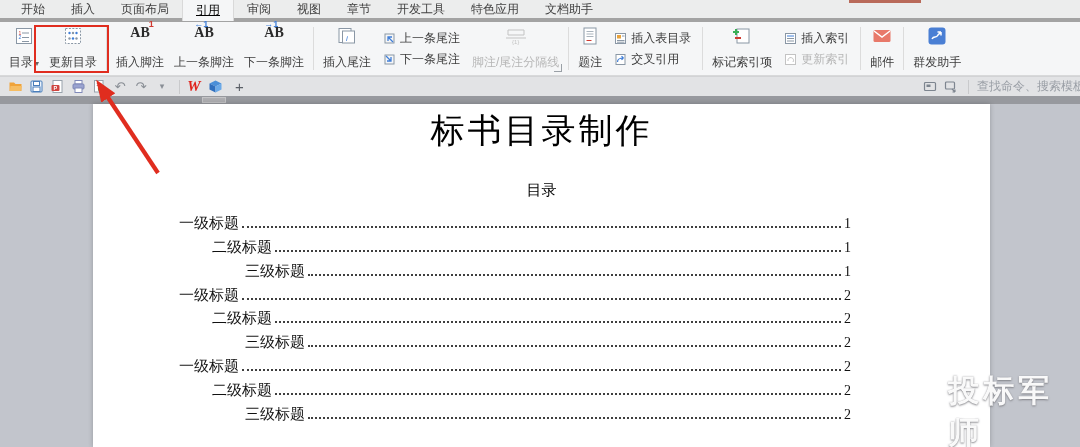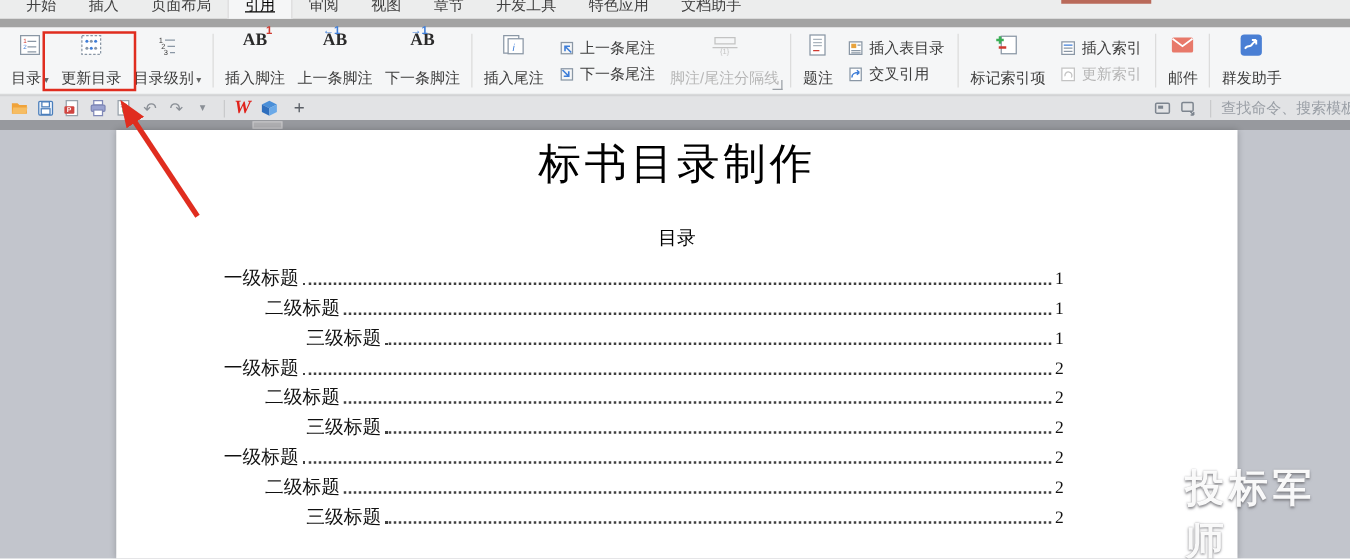--- a/index.html
+++ b/index.html
@@ -2,21 +2,21 @@
 <html><head>
 <meta charset="utf-8">
 <style>
   * { margin:0; padding:0; box-sizing:border-box; }
   html,body { width:1080px; height:447px; overflow:hidden; }
   body { font-family:"Liberation Sans","DejaVu Sans",sans-serif; }
   .app { position:relative; width:1080px; height:447px; background:#f5f6f7; overflow:hidden; }
 
   
   .tabbar { position:absolute; left:0; top:0; width:1080px; height:22px;
-            background:#eceded; border-bottom:7px solid #a3a3a3; display:flex; align-items:flex-end; padding-left:8px; }
+            background:#eceded; border-bottom:4px solid #a3a3a3; display:flex; align-items:center; padding-left:8px; }
   .mtab { font-size:12px; color:#3f3f3f; line-height:22px; padding:0 13px; cursor:default; white-space:nowrap; }
   .mtab.active { background:#f5f6f7; border:1px solid #d9d9d9; border-bottom:none; color:#000000;text-decoration:underline; }
   .redbar-top { position:absolute; left:849px; top:0; width:72px; height:3px; background:#b96a5a; }
 
   
   .ribbon { position:absolute; left:0; top:22px; width:1080px; height:54px; background:#f5f6f7;
             border-bottom:1px solid #d8d9da; display:flex; align-items:stretch; padding:2px 0 2px 4px; }
   .rgroup { display:flex; align-items:stretch; position:relative; }
   .vsep { width:1px; background:#dcdcdc; margin:3px 4px; }
   .bigbtn { display:flex; flex-direction:column; align-items:center; justify-content:flex-start;
@@ -120,33 +120,20 @@
               <circle cx="6.5" cy="7" r="1.2" fill="#3f7ed8"></circle>
               <circle cx="10" cy="7" r="1.2" fill="#8a97a5"></circle>
               <circle cx="13.5" cy="7" r="1.2" fill="#3f7ed8"></circle>
               <circle cx="6.5" cy="12.5" r="1.2" fill="#8a97a5"></circle>
               <circle cx="10" cy="12.5" r="1.2" fill="#3f7ed8"></circle>
               <circle cx="13.5" cy="12.5" r="1.2" fill="#8a97a5"></circle>
             </svg>
         </div>
         <div class="rlabel"><span>更新目录</span></div>
       </div>
-      <div class="bigbtn">
-        <div class="ricon">
-          <svg width="20" height="20" viewBox="0 0 20 20">
-              <text x="3" y="8" font-size="6" fill="#3c3c3c">1</text>
-              <line x1="8" y1="6" x2="16" y2="6" stroke="#8a97a5"></line>
-              <text x="5" y="13" font-size="6" fill="#3c3c3c">2</text>
-              <line x1="10" y1="11" x2="16" y2="11" stroke="#8a97a5"></line>
-              <text x="7" y="18" font-size="6" fill="#3c3c3c">3</text>
-              <line x1="12" y1="16" x2="16" y2="16" stroke="#8a97a5"></line>
-            </svg>
-        </div>
-        <div class="rlabel"><span>目录级别</span><span class="caret">▾</span></div>
-      </div>
     </div>
 
     <div class="vsep"></div>
 
     <div class="rgroup">
       <div class="bigbtn">
         <div class="ricon">
           <span class="ab-icon"><span>AB</span><span class="sup red">1</span></span>
         </div>
         <div class="rlabel"><span>插入脚注</span></div>

